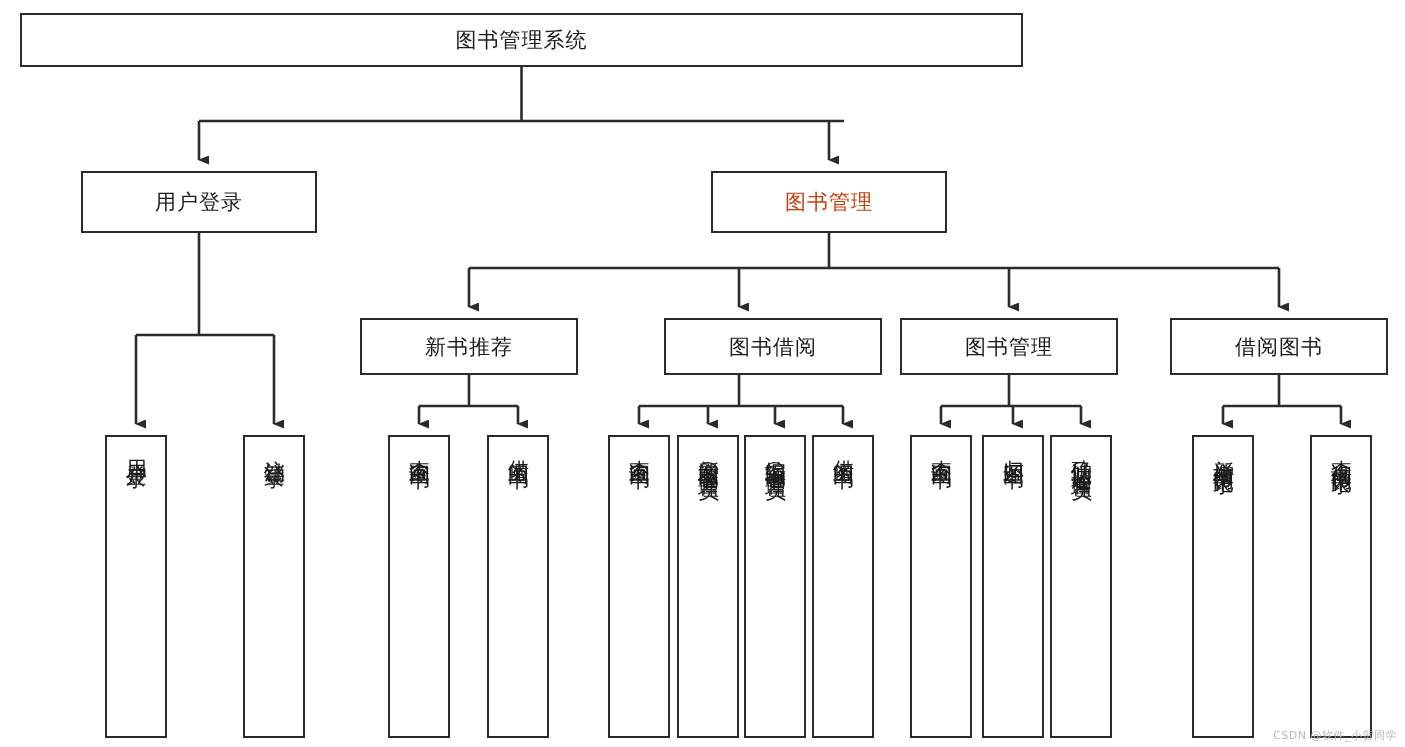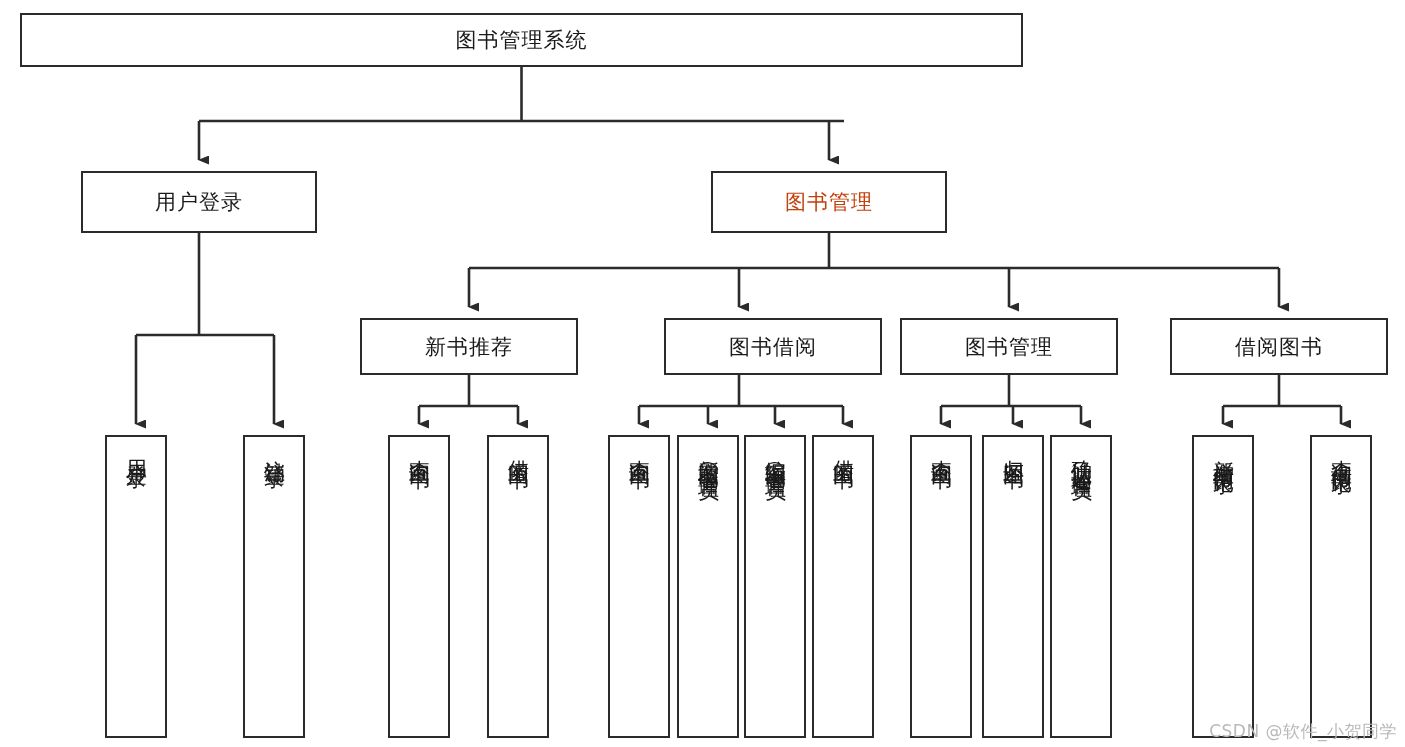--- a/index.html
+++ b/index.html
@@ -54,21 +54,21 @@
     letter-spacing: 3px;
     white-space: nowrap;
   }
   .node .label {
     display: block;
   }
   .watermark {
     position: absolute;
     right: 8px;
     bottom: 4px;
-    font-size: 17px;
+    font-size: 11px;
     color: #b9b9b9;
     letter-spacing: 0.5px;
     white-space: nowrap;
   }
 </style>
 </head>
 <body>
 
 <div id="canvas" style="background: rgb(255, 255, 255);">
 

